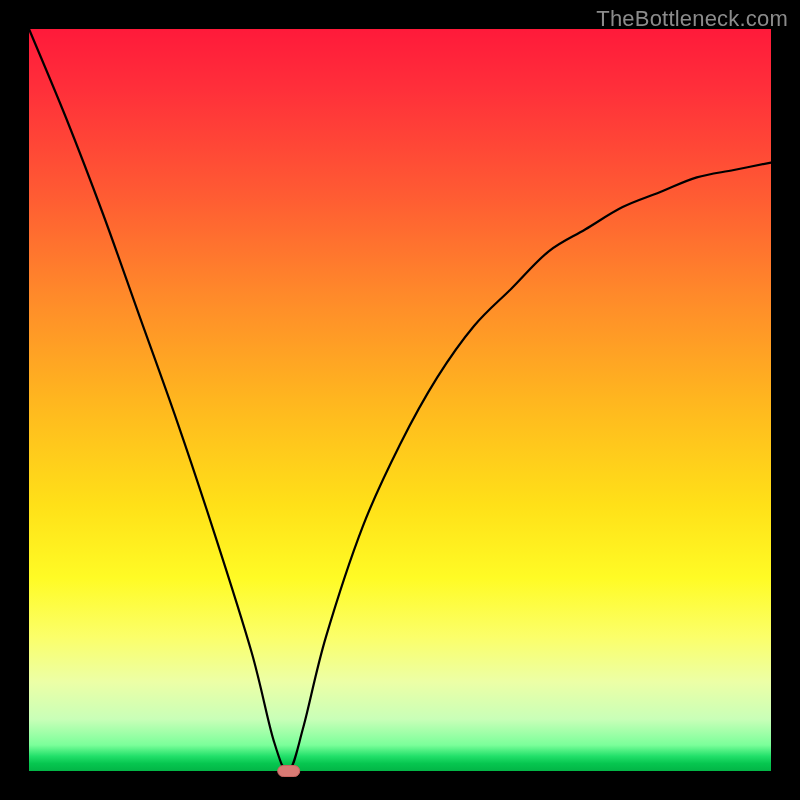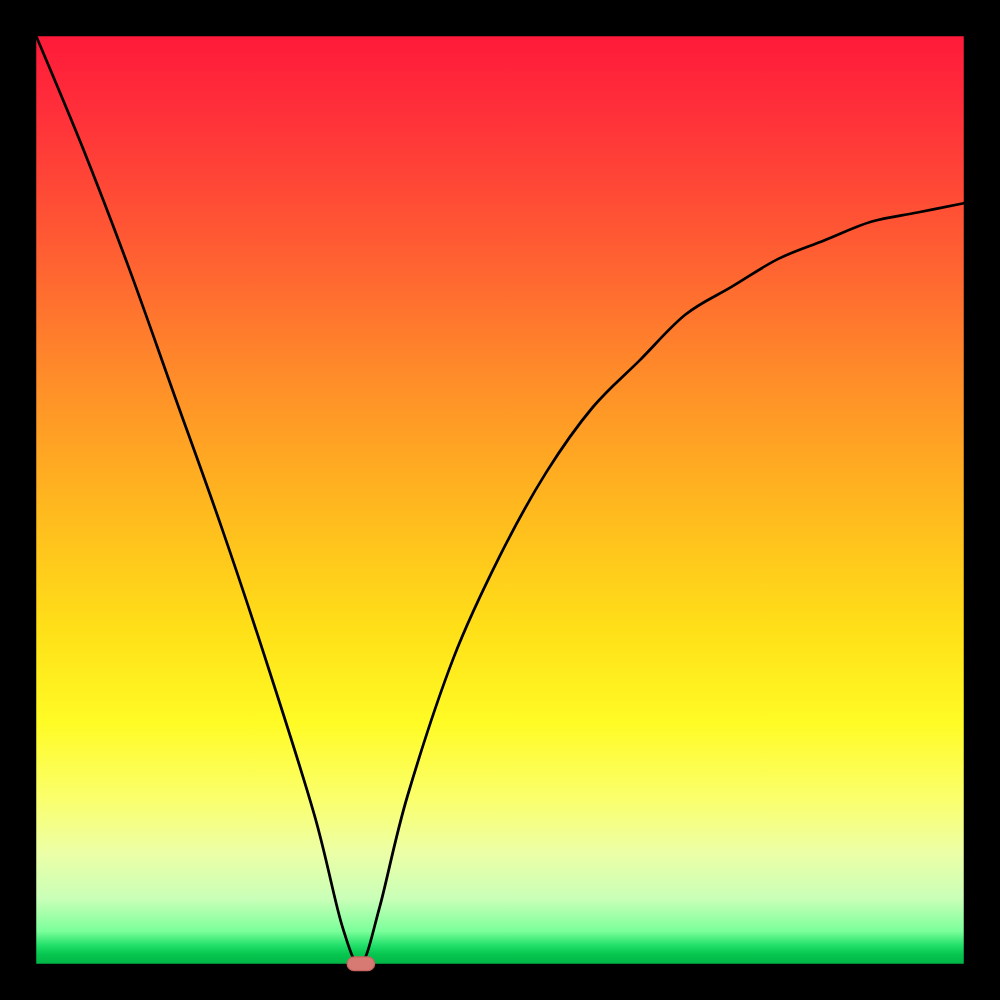--- a/index.html
+++ b/index.html
@@ -80,14 +80,15 @@
   <div class="plot">
 
     <svg class="curve" viewBox="0 0 742 742">
 
       <path class="line" d="M 0.0 0.0 C 6.2 14.8, 24.7 58.1, 37.1 89.0 C 49.5 120.0, 61.8 152.1, 74.2 185.5 C 86.6 218.9, 98.9 254.8, 111.3 289.4 C 123.7 324.0, 136.0 357.4, 148.4 393.3 C 160.8 429.1, 173.1 466.2, 185.5 504.6 C 197.9 542.9, 212.7 588.7, 222.6 623.3 C 232.5 657.9, 238.7 692.5, 244.9 712.3 C 251.0 732.1, 254.8 744.5, 259.7 742.0 C 264.6 739.5, 268.4 719.7, 274.5 697.5 C 280.7 675.2, 286.9 641.8, 296.8 608.4 C 306.7 575.1, 321.5 529.3, 333.9 497.1 C 346.3 465.0, 358.6 440.3, 371.0 415.5 C 383.4 390.8, 395.7 368.5, 408.1 348.7 C 420.5 329.0, 432.8 311.6, 445.2 296.8 C 457.6 282.0, 469.9 272.1, 482.3 259.7 C 494.7 247.3, 507.0 232.5, 519.4 222.6 C 531.8 212.7, 544.1 207.8, 556.5 200.3 C 568.9 192.9, 581.2 184.3, 593.6 178.1 C 606.0 171.9, 618.3 168.2, 630.7 163.2 C 643.1 158.3, 655.4 152.1, 667.8 148.4 C 680.2 144.7, 692.5 143.5, 704.9 141.0 C 717.3 138.5, 735.8 134.8, 742.0 133.6"></path>
       <rect class="minmarker" x="248.7" y="736.5" width="22" height="11" rx="5.5" ry="5.5"></rect>
     </svg>
 
   </div>
 
+  <div class="watermark">TheBottleneck.com</div>
 
 </div>
 
 </body></html>

